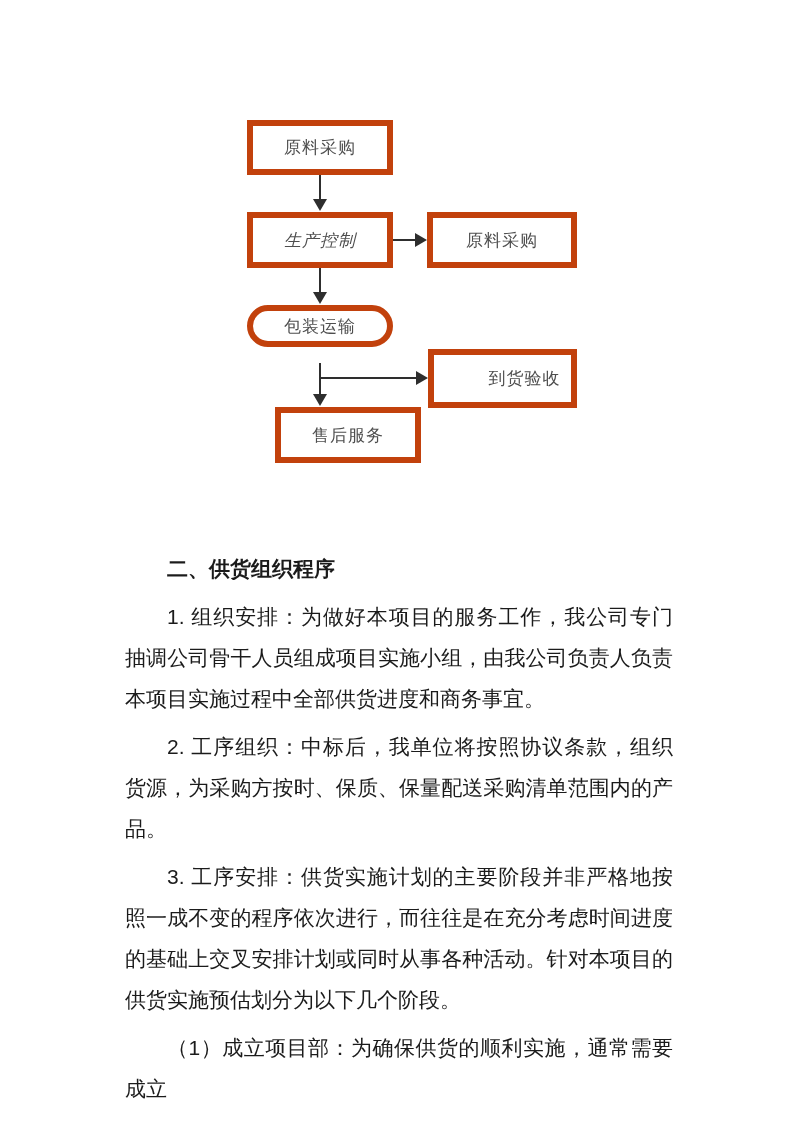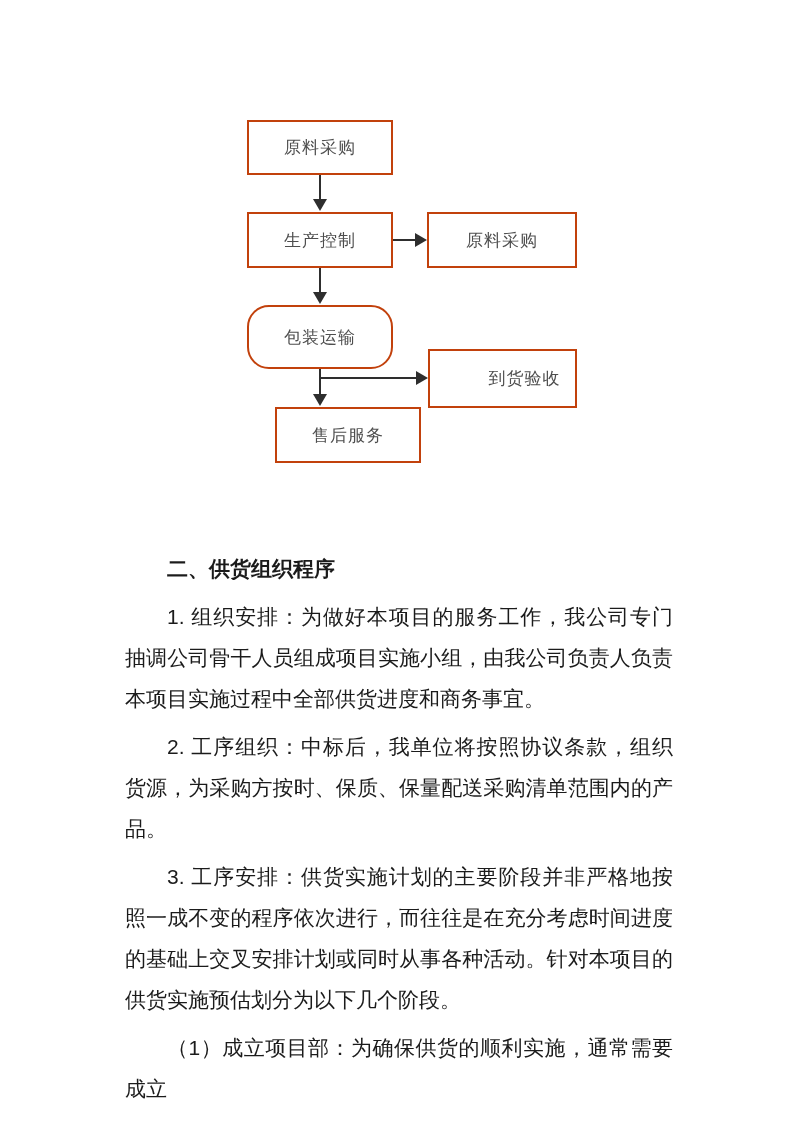--- a/index.html
+++ b/index.html
@@ -10,33 +10,33 @@
     height: 1122px;
     background: #ffffff;
     overflow: hidden;
     font-family: "Liberation Sans", sans-serif;
   }
   
   .flowchart { position: absolute; left: 0; top: 0; width: 793px; height: 500px; }
   .connectors { position: absolute; left: 0; top: 0; }
   .fbox {
     position: absolute;
-    border: 2px solid #c2410c;
+    border: 6px solid #c2410c;
     background: #ffffff;
     display: flex;
     align-items: center;
     justify-content: center;
     font-size: 17px;
     letter-spacing: 1px;
     color: #4e4e4e;
   }
   .b1 { left: 247px; top: 120px; width: 146px; height: 55px; }
-  .b2 { left: 247px; top: 212px; width: 146px; height: 56px; }
+  .b2 { left: 247px; top: 212px; width: 146px; height: 56px; font-style: italic; }
   .b3 { left: 427px; top: 212px; width: 150px; height: 56px; }
-  .b4 { left: 247px; top: 305px; width: 146px; height: 64px; border-radius: 22px; }
+  .b4 { left: 247px; top: 305px; width: 146px; height: 42px; border-radius: 22px; }
   .b5 { left: 428px; top: 349px; width: 149px; height: 59px; padding-left: 44px; }
   .b6 { left: 246px; top: 407px; width: 146px; height: 56px; margin-left: 29px; }
   
   .doc-text {
     position: absolute;
     left: 118px;
     top: 541px;
     width: 562px;
     font-size: 21px;
     line-height: 41px;

